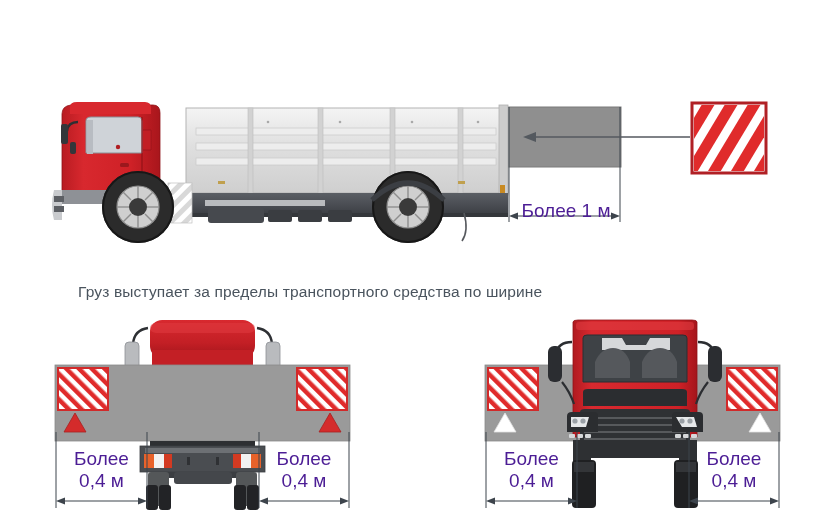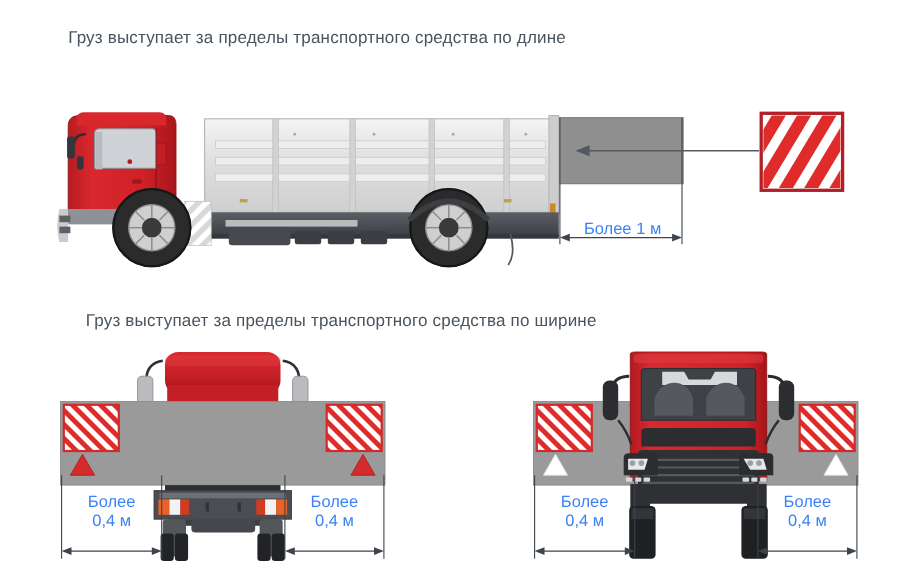--- a/index.html
+++ b/index.html
@@ -21,36 +21,35 @@
 
   .heading {
     font-size: 15.5px;
     color: #4a545e;
     letter-spacing: 0.15px;
     white-space: nowrap;
     font-weight: 400;
   }
 
   .dim-label {
-    font-size: 15px;
-    color: #3b82f6;
+    font-size: 19px;
+    color: #4c1d95;
     line-height: 1.15;
     text-align: center;
     white-space: nowrap;
   }
 
   svg { display: block; overflow: visible; }
   .noselect { user-select: none; }
 </style>
 </head>
 <body>
 
 <div id="root">
 
-  <div class="abs heading noselect" style="left:62px; top:26px;">Груз выступает за пределы транспортного средства по длине</div>
 
   <div class="abs" style="left:0px; top:50px; width:826px; height:195px;">
     <svg width="826" height="195" viewBox="0 0 826 195" xmlns="http://www.w3.org/2000/svg">
       <defs>
         <linearGradient id="bodyGrad" x1="0" y1="0" x2="0" y2="1">
           <stop offset="0%" stop-color="#f4f4f4"></stop>
           <stop offset="45%" stop-color="#dfdfdf"></stop>
           <stop offset="100%" stop-color="#cfcfcf"></stop>
         </linearGradient>
         <linearGradient id="cabGrad" x1="0" y1="0" x2="1" y2="0">

